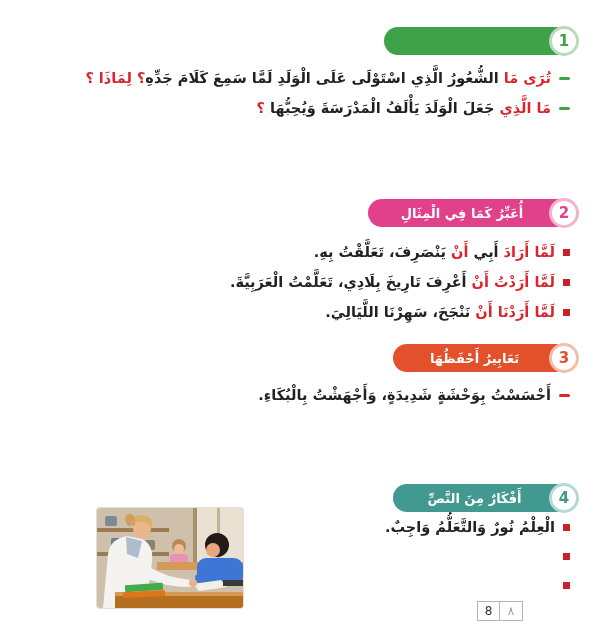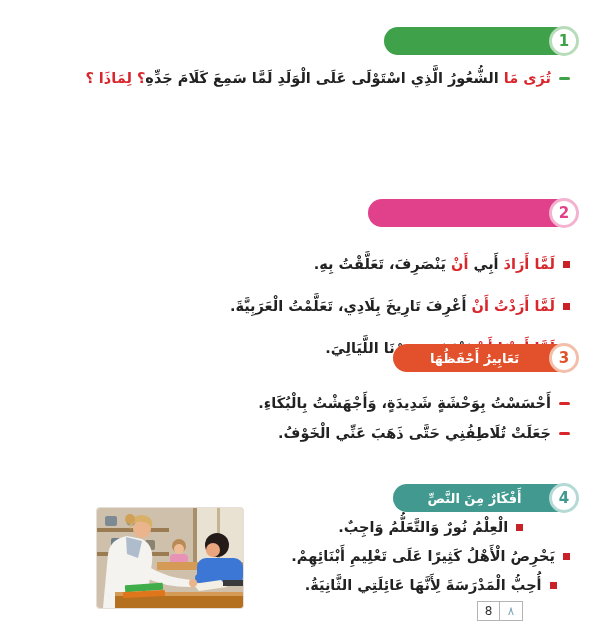--- a/index.html
+++ b/index.html
@@ -25,23 +25,23 @@
   .banner-2{top:199px;width:202px;background:#e0418a;}
   .banner-2 .num{color:#e0418a;border:3px solid #f3b3d0;}
   .banner-3{top:344px;width:177px;background:#e2512b;}
   .banner-3 .num{color:#e2512b;border:3px solid #f3bfab;}
   .banner-4{top:484px;width:177px;background:#41998f;}
   .banner-4 .num{color:#41998f;border:3px solid #b5d9d5;}
   
   .lines{position:absolute;right:30px;text-align:right;}
   .line{white-space:nowrap;font-size:14.5px;font-weight:bold;color:#222222;}
   .g1{top:63px;}  .g1 .line{line-height:30px;}
-  .g2{top:237px;} .g2 .line{line-height:30px;margin-top:12px;}
-  .g3{top:388px;} .g3 .line{line-height:30px;}
-  .g4{top:513px;} .g4 .line{line-height:29px;text-align:center;}
+  .g2{top:237px;} .g2 .line{line-height:30px;}
+  .g3{top:380px;} .g3 .line{line-height:30px;}
+  .g4{top:513px;} .g4 .line{line-height:29px;}
   .seg.red{color:#d8262c;}
   
   .bullet{display:inline-block;vertical-align:middle;}
   .b-dash{width:11px;height:3px;border-radius:2px;margin-left:8px;position:relative;top:-1px;}
   .b-dash.green{background:#3fa24b;}
   .b-dash.red{background:#d8262c;}
   .b-sq{width:7px;height:7px;background:#c92128;margin-left:8px;position:relative;top:-1px;}
   
   .photo{
     position:absolute;left:97px;top:508px;width:146px;height:100px;
@@ -63,24 +63,28 @@
 <div class="page">
 
   <div class="banner banner-1">
     <span class="num">1</span>
   </div>
 
   <div class="lines g1">
     <div class="line">
       <span class="bullet b-dash green"></span><span class="seg red">تُرَى مَا </span><span class="seg">الشُّعُورُ الَّذِي اسْتَوْلَى عَلَى الْوَلَدِ لَمَّا سَمِعَ كَلَامَ جَدِّهِ</span><span class="seg red">؟ لِمَاذَا ؟</span>
     </div>
+    <div class="line">
+      <span class="bullet b-dash green"></span><span class="seg red">مَا الَّذِي </span><span class="seg">جَعَلَ الْوَلَدَ يَأْلَفُ الْمَدْرَسَةَ وَيُحِبُّهَا</span><span class="seg red"> ؟</span>
+    </div>
   </div>
 
   <div class="banner banner-2">
     <span class="num">2</span>
+    <span>أُعَبِّرُ كَمَا فِي الْمِثَالِ</span>
   </div>
 
   <div class="lines g2">
     <div class="line">
       <span class="bullet b-sq"></span><span class="seg red">لَمَّا أَرَادَ </span><span class="seg">أَبِي </span><span class="seg red">أَنْ </span><span class="seg">يَنْصَرِفَ، تَعَلَّقْتُ بِهِ.</span>
     </div>
     <div class="line">
       <span class="bullet b-sq"></span><span class="seg red">لَمَّا أَرَدْتُ أَنْ </span><span class="seg">أَعْرِفَ تَارِيخَ بِلَادِي، تَعَلَّمْتُ الْعَرَبِيَّةَ.</span>
     </div>
     <div class="line">
@@ -90,39 +94,36 @@
 
   <div class="banner banner-3">
     <span class="num">3</span>
     <span>تَعَابِيرُ أَحْفَظُهَا</span>
   </div>
 
   <div class="lines g3">
     <div class="line">
       <span class="bullet b-dash red"></span><span class="seg">أَحْسَسْتُ بِوَحْشَةٍ شَدِيدَةٍ، وَأَجْهَشْتُ بِالْبُكَاءِ.</span>
     </div>
-    <div class="line">
-      <span class="bullet b-dash red"></span><span class="seg">جَعَلَتْ تُلَاطِفُنِي حَتَّى ذَهَبَ عَنِّي الْخَوْفُ.</span>
-    </div>
   </div>
 
   <div class="banner banner-4">
     <span class="num">4</span>
     <span>أَفْكَارٌ مِنَ النَّصِّ</span>
   </div>
 
   <div class="lines g4">
     <div class="line">
       <span class="bullet b-sq"></span><span class="seg">الْعِلْمُ نُورٌ وَالتَّعَلُّمُ وَاجِبٌ.</span>
     </div>
     <div class="line">
-      <span class="bullet b-sq"></span><span class="seg">يَحْرِصُ الْأَهْلُ كَثِيرًا عَلَى تَعْلِيمِ أَبْنَائِهِمْ.</span>
+      <span class="bullet b-sq"></span>
     </div>
     <div class="line">
-      <span class="bullet b-sq"></span><span class="seg">أُحِبُّ الْمَدْرَسَةَ لِأَنَّهَا عَائِلَتِي الثَّانِيَةُ.</span>
+      <span class="bullet b-sq"></span>
     </div>
   </div>
 
   <div class="photo">
     <svg width="146" height="100" viewBox="0 0 146 100" xmlns="http://www.w3.org/2000/svg">
       <rect width="146" height="100" fill="#cfc0ac"></rect>
       <rect x="96" y="0" width="50" height="58" fill="#e9e2d2"></rect>
       <rect x="96" y="0" width="4" height="58" fill="#a8906c"></rect>
       <rect x="120" y="0" width="3" height="58" fill="#c4b394"></rect>
       <g>

